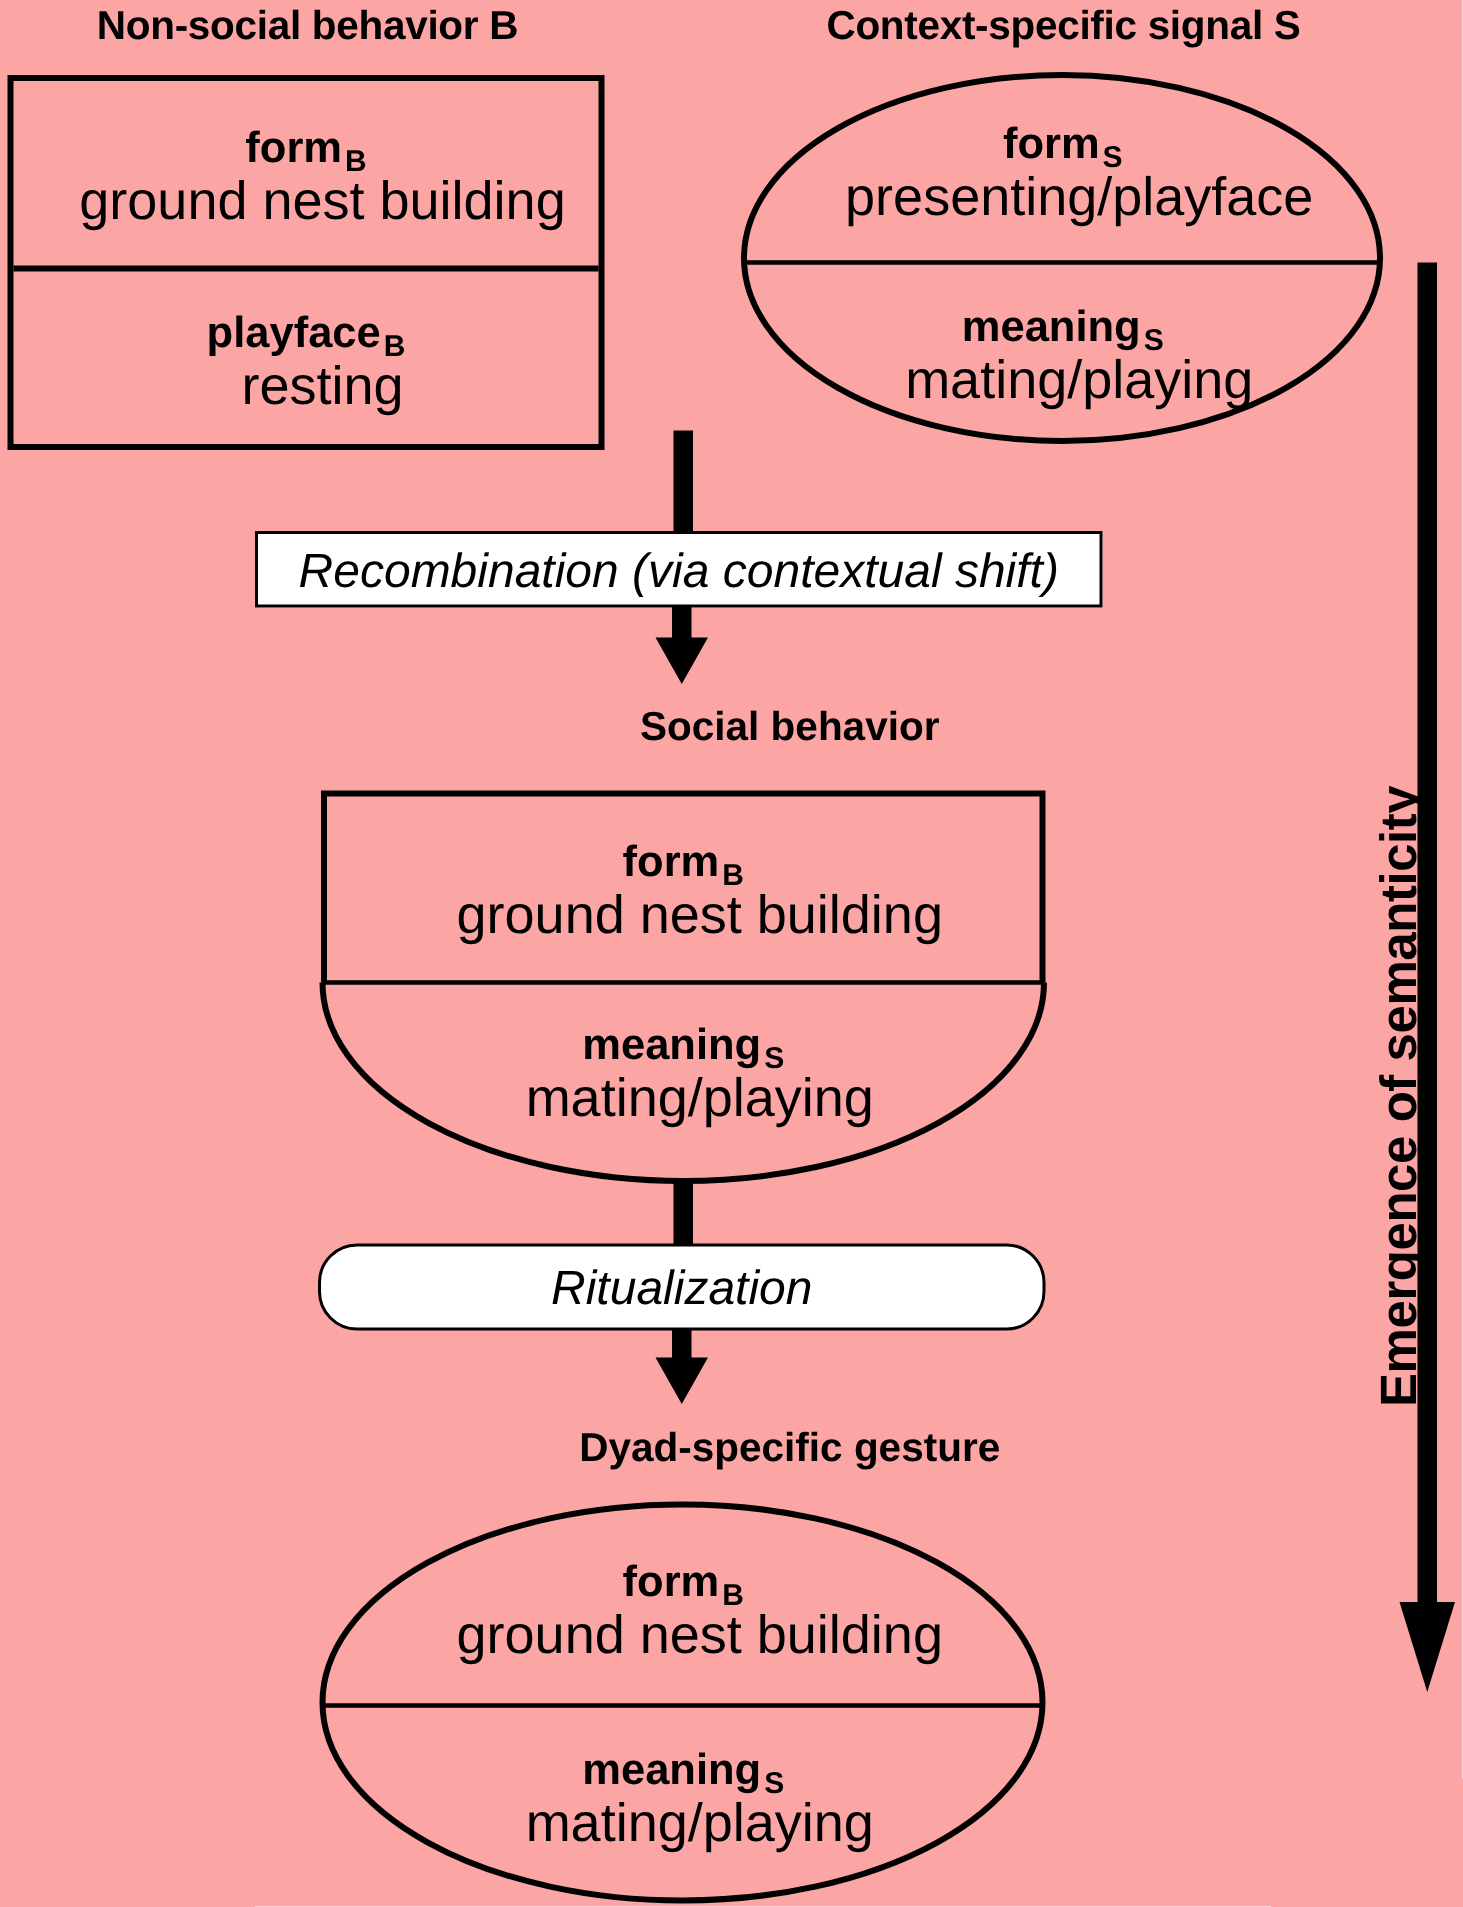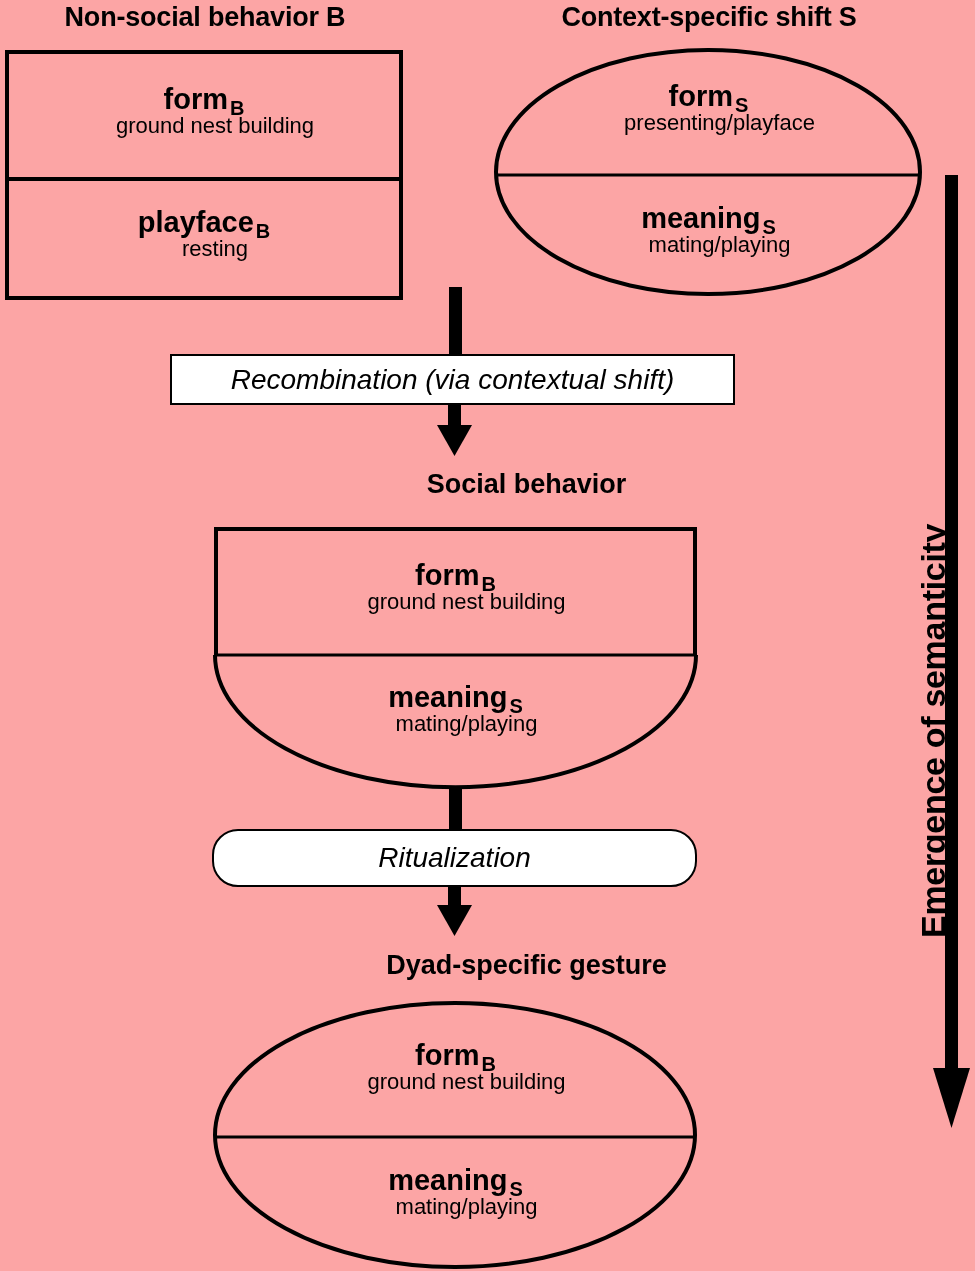--- a/index.html
+++ b/index.html
@@ -64,21 +64,21 @@
     position: absolute;
     box-sizing: border-box;
     border: 2px solid #000;
     background: #ffffff;
     display: flex;
     align-items: center;
     justify-content: center;
   }
   .proc-box span {
     font-style: italic;
-    font-size: 28px;
+    font-size: 32px;
     white-space: nowrap;
     line-height: 1;
   }
 
   
   .cell {
     position: absolute;
     left: 0;
     right: 0;
     text-align: center;
@@ -92,21 +92,21 @@
   }
   .cell .main .sub {
     font-size: 20px;
     font-weight: bold;
     vertical-align: baseline;
     position: relative;
     top: 6px;
     padding-left: 2px;
   }
   .cell .desc {
-    font-size: 22px;
+    font-size: 36px;
     font-weight: normal;
     display: block;
     margin-top: 1px;
     padding-left: 22px;
   }
 
   .svg-layer {
     position: absolute;
     left: 0;
     top: 0;
@@ -128,21 +128,21 @@
 </head>
 <body>
 
 <div id="page">
 
   <div class="hdr" style="left:5px; top:4px; width:400px;">
     <span>Non-social behavior B</span>
   </div>
 
   <div class="hdr" style="left:495px; top:4px; width:428px;">
-    <span>Context-specific shift S</span>
+    <span>Context-specific signal S</span>
   </div>
 
   <div class="node rect-node" style="left:5px; top:50px; width:398px; height:250px;">
     <div class="divider" style="top:123px;"></div>
 
     <div class="cell" style="top:18px;">
       <span class="main"><span>form</span><span class="sub">B</span></span>
       <span class="desc">ground nest building</span>
     </div>
 

